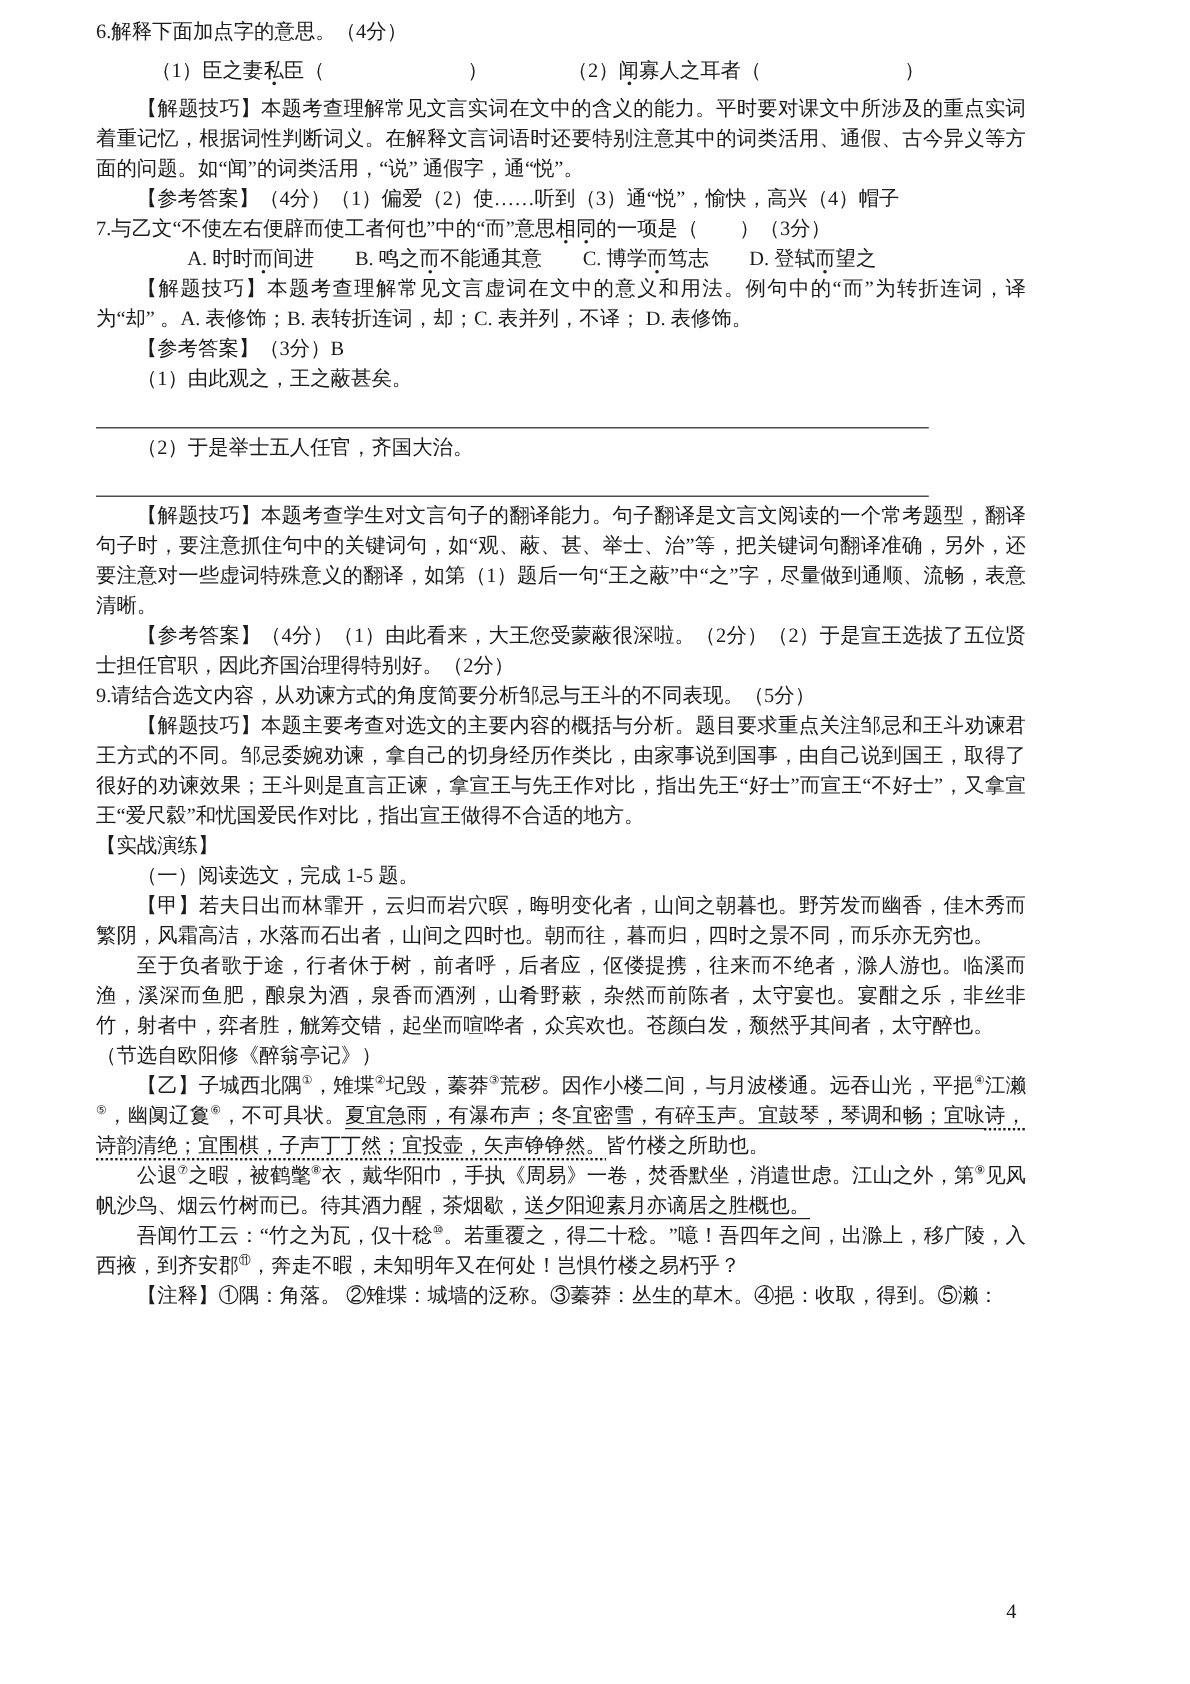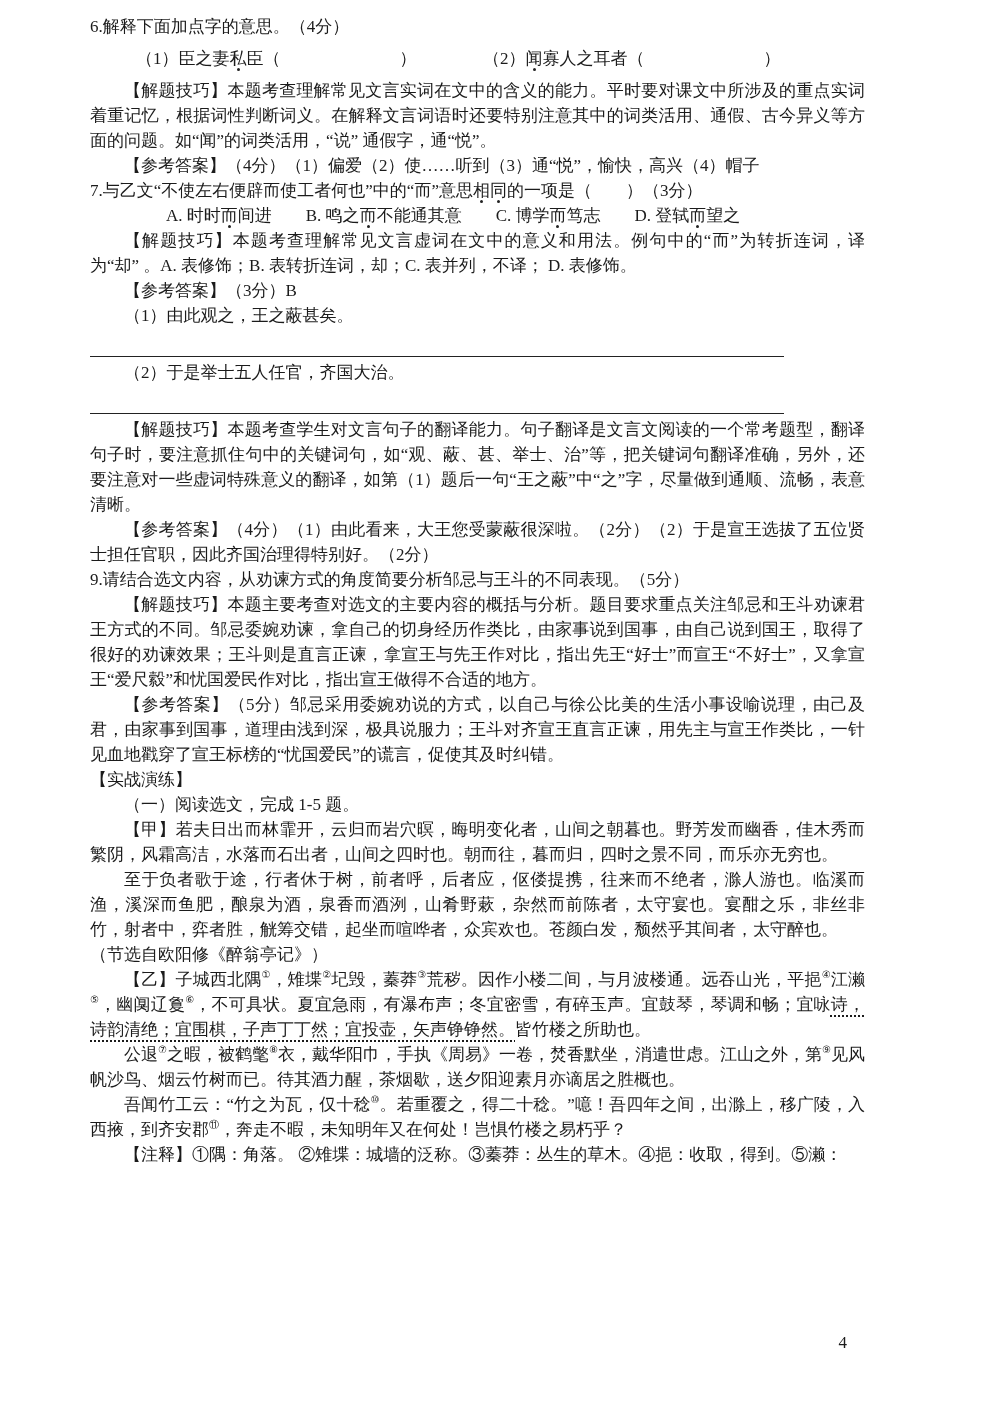--- a/index.html
+++ b/index.html
@@ -12,21 +12,21 @@
     color: #1b1b1b;
   }
   .page {
     position: relative;
     width: 992px; height: 1403px;
     background: #ffffff;
     overflow: hidden;
   }
   .content {
     position: absolute;
-    left: 90px; top: 14px;
+    left: 80px; top: 14px;
     width: 775px;
   }
   p.para {
     margin: 0;
     text-align: justify;
     text-justify: inter-ideograph;
   }
   .ind { text-indent: 2em; }
   .noind { text-indent: 0; }
   .right { text-align: right; text-indent: 0; }
@@ -58,20 +58,21 @@
     width: 3px; height: 3px;
     border-radius: 50%;
     background: #222;
   }
   .sup {
     font-size: 10px;
     vertical-align: super;
     line-height: 0;
   }
   .us {
+    text-decoration: underline;
     text-decoration-thickness: 1.2px;
     text-underline-offset: 5px;
   }
   .ud {
     text-decoration: underline dotted;
     text-decoration-thickness: 1.5px;
     text-underline-offset: 5px;
   }
   .page-number {
     position: absolute;
@@ -98,21 +99,20 @@
       <p class="para ind">【解题技巧】本题考查理解常见文言虚词在文中的意义和用法。例句中的“而”为转折连词，译为“却” 。A. 表修饰；B. 表转折连词，却；C. 表并列，不译； D. 表修饰。</p>
       <p class="para ind">【参考答案】（3分）B</p>
       <p class="para ind">（1）由此观之，王之蔽甚矣。</p>
       <div class="ans-rule"></div>
       <p class="para ind">（2）于是举士五人任官，齐国大治。</p>
       <div class="ans-rule"></div>
       <p class="para ind">【解题技巧】本题考查学生对文言句子的翻译能力。句子翻译是文言文阅读的一个常考题型，翻译句子时，要注意抓住句中的关键词句，如“观、蔽、甚、举士、治”等，把关键词句翻译准确，另外，还要注意对一些虚词特殊意义的翻译，如第（1）题后一句“王之蔽”中“之”字，尽量做到通顺、流畅，表意清晰。</p>
       <p class="para ind">【参考答案】（4分）（1）由此看来，大王您受蒙蔽很深啦。（2分）（2）于是宣王选拔了五位贤士担任官职，因此齐国治理得特别好。（2分）</p>
       <p class="para noind">9.请结合选文内容，从劝谏方式的角度简要分析邹忌与王斗的不同表现。（5分）</p>
       <p class="para ind">【解题技巧】本题主要考查对选文的主要内容的概括与分析。题目要求重点关注邹忌和王斗劝谏君王方式的不同。邹忌委婉劝谏，拿自己的切身经历作类比，由家事说到国事，由自己说到国王，取得了很好的劝谏效果；王斗则是直言正谏，拿宣王与先王作对比，指出先王“好士”而宣王“不好士”，又拿宣王“爱尺縠”和忧国爱民作对比，指出宣王做得不合适的地方。</p>
-      <p class="para ind">【参考答案】（5分）邹忌采用委婉劝说的方式，以自己与徐公比美的生活小事设喻说理，由己及君，由家事到国事，道理由浅到深，极具说服力；王斗对齐宣王直言正谏，用先主与宣王作类比，一针见血地戳穿了宣王标榜的“忧国爱民”的谎言，促使其及时纠错。</p>
       <p class="para noind">【实战演练】</p>
       <p class="para ind">（一）阅读选文，完成 1-5 题。</p>
       <p class="para ind">【甲】若夫日出而林霏开，云归而岩穴暝，晦明变化者，山间之朝暮也。野芳发而幽香，佳木秀而繁阴，风霜高洁，水落而石出者，山间之四时也。朝而往，暮而归，四时之景不同，而乐亦无穷也。</p>
       <p class="para ind">至于负者歌于途，行者休于树，前者呼，后者应，伛偻提携，往来而不绝者，滁人游也。临溪而渔，溪深而鱼肥，酿泉为酒，泉香而酒洌，山肴野蔌，杂然而前陈者，太守宴也。宴酣之乐，非丝非竹，射者中，弈者胜，觥筹交错，起坐而喧哗者，众宾欢也。苍颜白发，颓然乎其间者，太守醉也。</p>
       <p class="para right">（节选自欧阳修《醉翁亭记》）</p>
       <p class="para ind">【乙】子城西北隅<span class="sup">①</span>，雉堞<span class="sup">②</span>圮毁，蓁莽<span class="sup">③</span>荒秽。因作小楼二间，与月波楼通。远吞山光，平挹<span class="sup">④</span>江濑<span class="sup">⑤</span>，幽阒辽敻<span class="sup">⑥</span>，不可具状。<span class="us">夏宜急雨，有瀑布声；冬宜密雪，有碎玉声。宜鼓琴，琴调和畅；宜咏</span><span class="ud">诗，诗韵清绝；宜围棋，子声丁丁然；宜投壶，矢声铮铮然。</span>皆竹楼之所助也。</p>
       <p class="para ind">公退<span class="sup">⑦</span>之暇，被鹤氅<span class="sup">⑧</span>衣，戴华阳巾，手执《周易》一卷，焚香默坐，消遣世虑。江山之外，第<span class="sup">⑨</span>见风帆沙鸟、烟云竹树而已。待其酒力醒，茶烟歇，<span class="us">送夕阳迎素月亦谪居之胜概也。</span></p>
       <p class="para ind">吾闻竹工云：“竹之为瓦，仅十稔<span class="sup">⑩</span>。若重覆之，得二十稔。”噫！吾四年之间，出滁上，移广陵，入西掖，到齐安郡<span class="sup">⑪</span>，奔走不暇，未知明年又在何处！岂惧竹楼之易朽乎？</p>
       <p class="para ind">【注释】①隅：角落。 ②雉堞：城墙的泛称。③蓁莽：丛生的草木。④挹：收取，得到。⑤濑：</p>
     </main>

